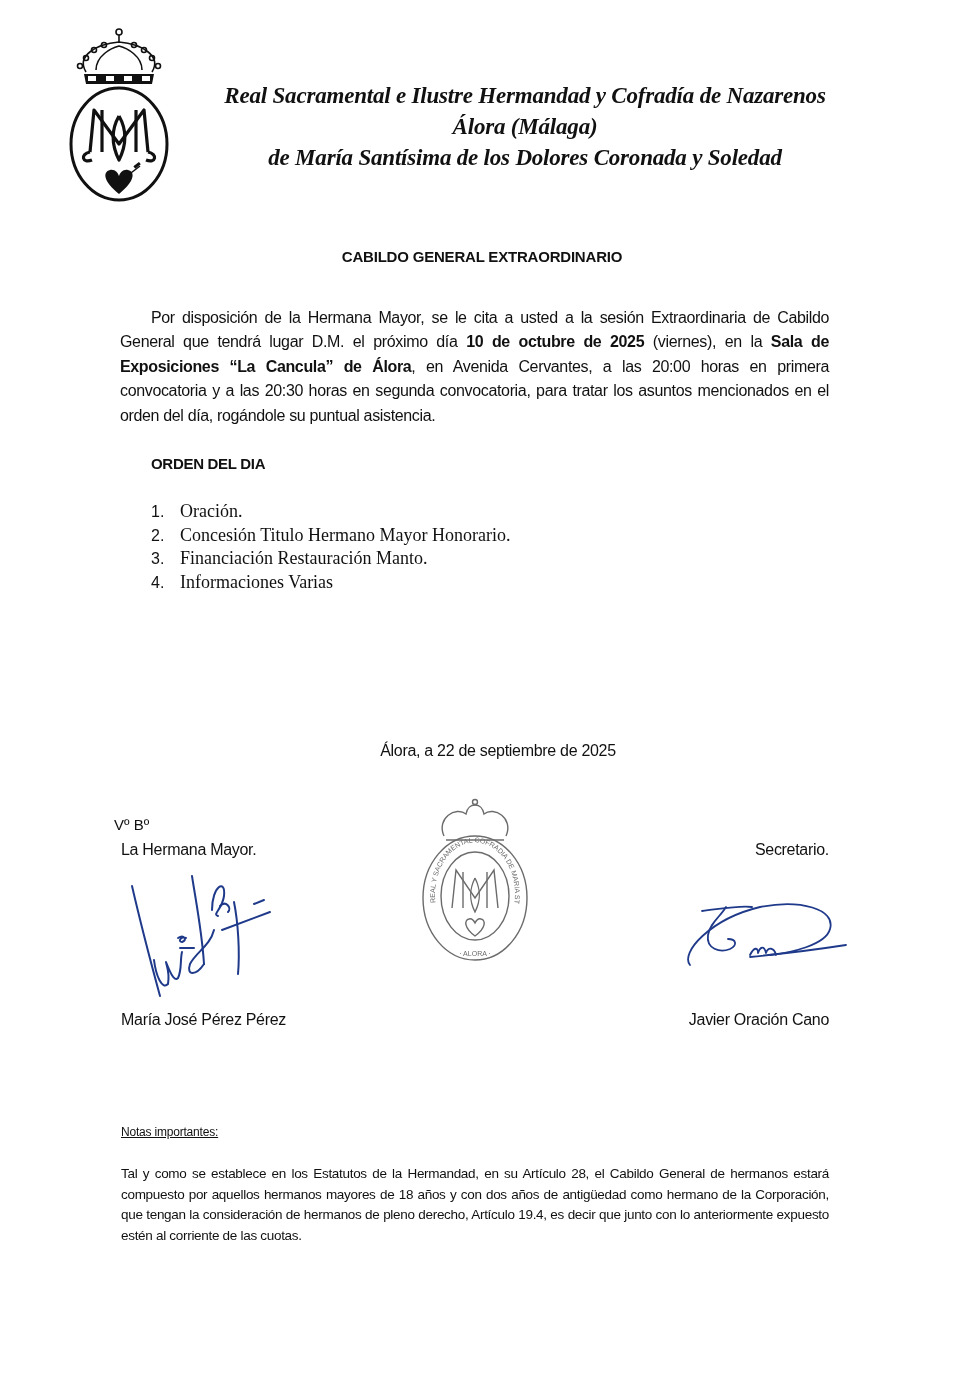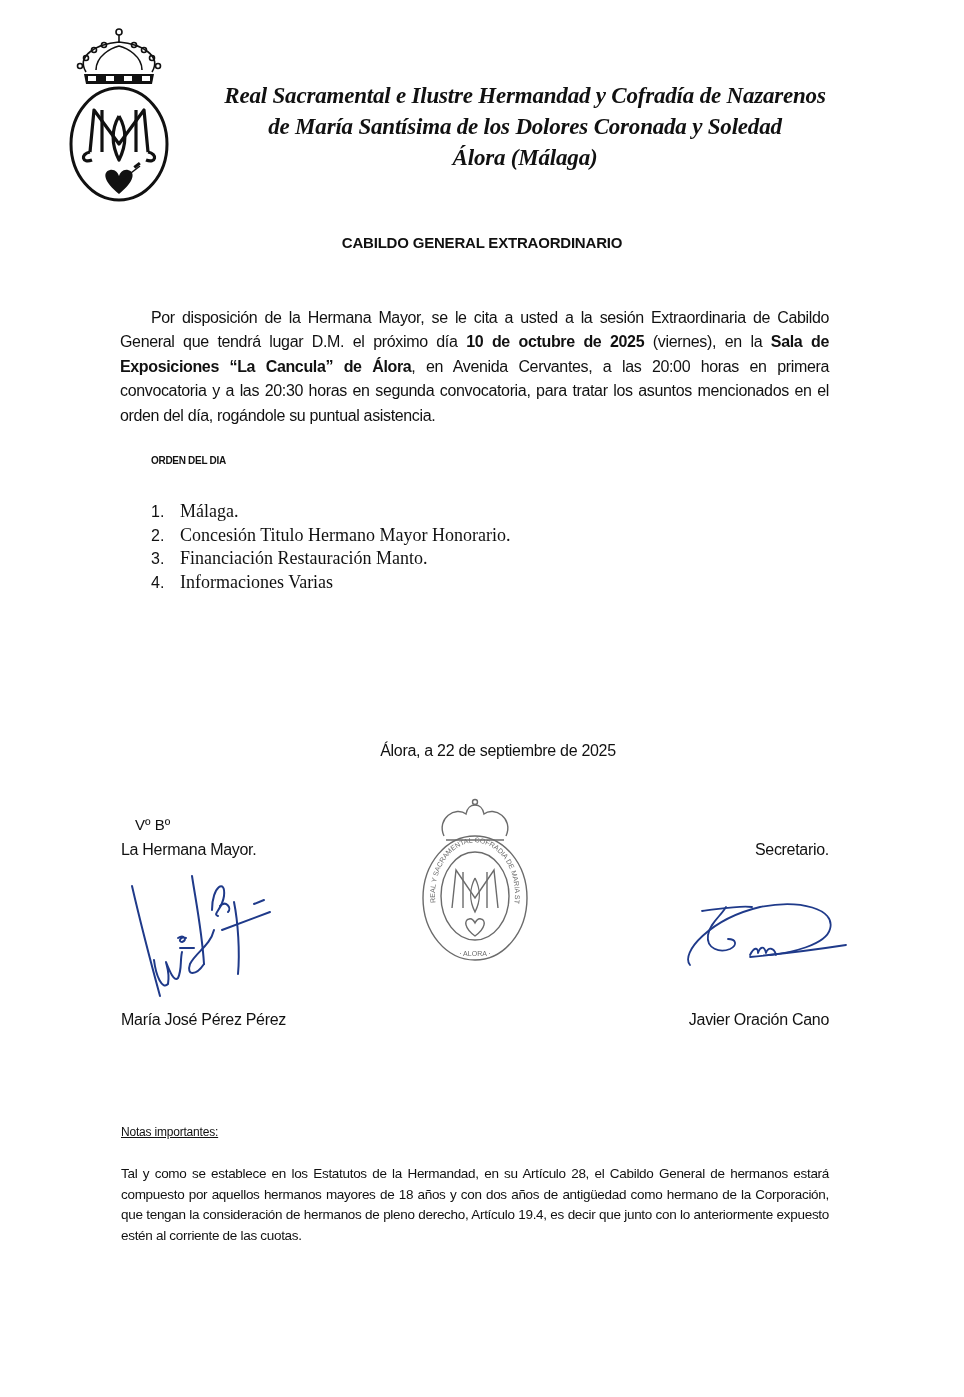--- a/index.html
+++ b/index.html
@@ -4,39 +4,39 @@
   <style>
     html, body { margin: 0; padding: 0; background: #ffffff; }
     body { width: 964px; height: 1397px; position: relative; overflow: hidden; color: #111; }
     .page { position: absolute; left: 0; top: 0; width: 964px; height: 1336px; background: #fff; }
 
     .crest { position: absolute; left: 66px; top: 26px; width: 106px; height: 176px; }
     .header { position: absolute; left: 190px; top: 80px; width: 670px; text-align: center;
       font-family: "Liberation Serif", serif; font-style: italic; font-weight: bold;
       font-size: 23px; line-height: 31px; color: #111; letter-spacing: -0.2px; }
     .header div { white-space: nowrap; }
-    .title { position: absolute; left: 0; width: 964px; top: 234px; text-align: center;
+    .title { position: absolute; left: 0; width: 964px; top: 248px; text-align: center;
       font-family: "Liberation Sans", sans-serif; font-weight: bold; font-size: 15px; letter-spacing: -0.2px; }
 
     .body-para { position: absolute; left: 120px; width: 709px; top: 282px;
       font-family: "Liberation Sans", sans-serif; font-size: 16px; line-height: 24.4px;
       text-align: justify; text-indent: 31px; letter-spacing: -0.35px; margin-top: 24px; }
     .body-para b { font-weight: bold; }
 
     .agenda-title { position: absolute; left: 151px; top: 455px; font-family: "Liberation Sans", sans-serif;
-      font-weight: bold; font-size: 10px; letter-spacing: -0.3px; }
+      font-weight: bold; font-size: 15px; letter-spacing: -0.3px; }
     .agenda { position: absolute; left: 151px; top: 501px; margin: 0; padding: 0; list-style: none; }
     .agenda li { height: 23.6px; display: flex; align-items: baseline; }
     .agenda .num { width: 29px; font-family: "Liberation Sans", sans-serif; font-size: 16px; }
     .agenda .txt { font-family: "Liberation Serif", serif; font-size: 18px; }
 
     .date { position: absolute; left: 0; width: 964px; top: 742px; text-align: center;
       font-family: "Liberation Sans", sans-serif; font-size: 16px; letter-spacing: -0.3px; padding-left: 16px; }
 
-    .vb { position: absolute; left: 135px; top: 816px; font-family: "Liberation Sans", sans-serif; font-size: 15px; text-align: right; }
+    .vb { position: absolute; left: 114px; top: 816px; font-family: "Liberation Sans", sans-serif; font-size: 15px; text-align: right; }
     .role-left { position: absolute; left: 121px; top: 841px; font-family: "Liberation Sans", sans-serif; font-size: 16px; letter-spacing: -0.3px; }
     .role-right { position: absolute; right: 135px; top: 841px; font-family: "Liberation Sans", sans-serif; font-size: 16px; letter-spacing: -0.3px; }
 
     .seal { position: absolute; left: 416px; top: 796px; width: 118px; height: 170px; }
     .sig-left { position: absolute; left: 130px; top: 872px; width: 150px; height: 130px; }
     .sig-right { position: absolute; left: 680px; top: 895px; width: 170px; height: 80px; }
 
     .name-left { position: absolute; left: 121px; top: 1011px; font-family: "Liberation Sans", sans-serif; font-size: 16px; letter-spacing: -0.3px; }
     .name-right { position: absolute; right: 135px; top: 1011px; font-family: "Liberation Sans", sans-serif; font-size: 16px; letter-spacing: -0.3px; }
 
@@ -83,33 +83,33 @@
       <path d="M82 126 C92 128, 90 138, 80 134"></path>
     </g>
 
     <path d="M53 168 C38 156, 36 146, 44 144 C49 143, 52 147, 53 150 C54 147, 57 143, 62 144 C70 146, 68 156, 53 168 Z" fill="#111"></path>
     <line x1="48" y1="160" x2="74" y2="140" stroke="#111" stroke-width="1.5"></line>
     <rect x="68" y="138" width="7" height="3" fill="#111" transform="rotate(-38 71 140)"></rect>
   </svg>
 
   <div class="header">
     <div>Real Sacramental e Ilustre Hermandad y Cofradía de Nazarenos</div>
+    <div>Álora (Málaga)</div>
     <div>de María Santísima de los Dolores Coronada y Soledad</div>
-    <div>Álora (Málaga)</div>
   </div>
 
   <div class="title">CABILDO GENERAL EXTRAORDINARIO</div>
 
   <div class="body-para"><span>Por disposición de la Hermana Mayor, se le cita a usted a la sesión Extraordinaria de Cabildo General que tendrá lugar D.M. el próximo día </span><b>10 de octubre de 2025</b><span> (viernes), en la </span><b>Sala de Exposiciones “La Cancula” de Álora</b><span>, en Avenida Cervantes, a las 20:00 horas en primera convocatoria y a las 20:30 horas en segunda convocatoria, para tratar los asuntos mencionados en el orden del día, rogándole su puntual asistencia.</span></div>
 
   <div class="agenda-title">ORDEN DEL DIA</div>
   <ol class="agenda">
     <li>
         <span class="num">1.</span>
-        <span class="txt">Málaga.</span>
+        <span class="txt">Oración.</span>
       </li>
     <li>
         <span class="num">2.</span>
         <span class="txt">Concesión Titulo Hermano Mayor Honorario.</span>
       </li>
     <li>
         <span class="num">3.</span>
         <span class="txt">Financiación Restauración Manto.</span>
       </li>
     <li>

